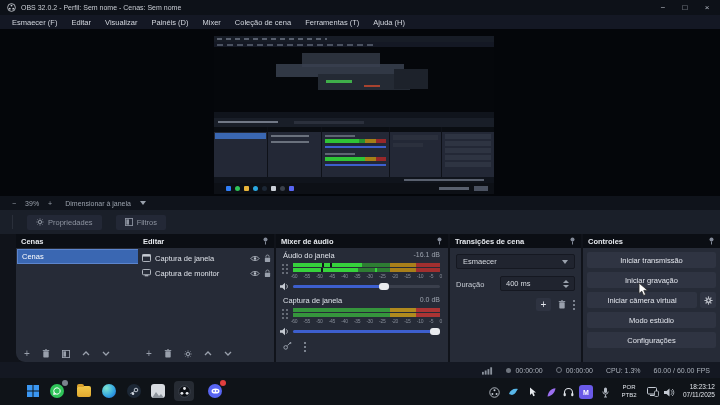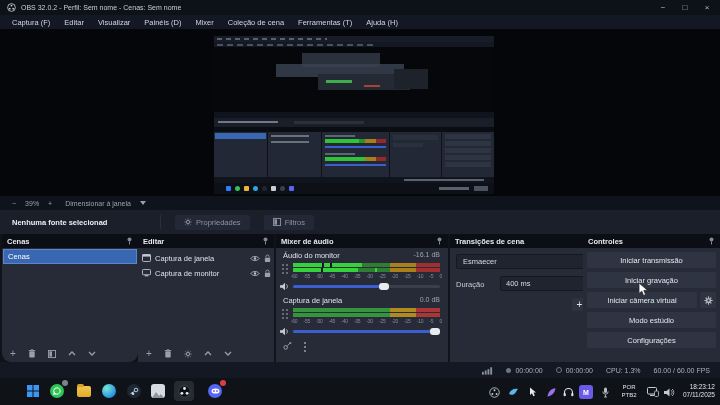--- a/index.html
+++ b/index.html
@@ -86,21 +86,21 @@
     </span>
     <span class="title">OBS 32.0.2 - Perfil: Sem nome - Cenas: Sem nome</span>
     <span class="winctl">
       <span>−</span>
       <span>□</span>
       <span>×</span>
     </span>
   </div>
 
   <div class="abs menubar">
-    <span class="menu-item">Captura (F)</span>
+    <span class="menu-item">Esmaecer (F)</span>
     <span class="menu-item">Editar</span>
     <span class="menu-item">Visualizar</span>
     <span class="menu-item">Painéis (D)</span>
     <span class="menu-item">Mixer</span>
     <span class="menu-item">Coleção de cena</span>
     <span class="menu-item">Ferramentas (T)</span>
     <span class="menu-item">Ajuda (H)</span>
   </div>
 
   <div class="abs preview">
@@ -177,21 +177,20 @@
 
   <div class="abs zoomrow">
     <span>−</span>
     <span>39%</span>
     <span>+</span>
     <span style="margin-left:4px;">Dimensionar à janela</span>
     <span class="caret-down"></span>
   </div>
 
   <div class="abs srcbar">
-    <span class="srcstatus">Nenhuma fonte selecionad</span>
     <span class="vsep"></span>
     <span class="srcbtn">
       <span>
           <svg width="8" height="8" viewBox="0 0 10 10">
             <path d="M5 0.6v1.4M5 8v1.4M0.6 5h1.4M8 5h1.4M1.9 1.9l1 1M7.1 7.1l1 1M8.1 1.9l-1 1M2.9 7.1l-1 1" stroke="#8d93a0" stroke-width="1.2"></path>
             <circle cx="5" cy="5" r="2" fill="none" stroke="#8d93a0" stroke-width="1.2"></circle>
           </svg>
         </span>
       <span>Propriedades</span>
     </span>
@@ -201,21 +200,21 @@
             <rect x="0.5" y="0.5" width="8" height="8" fill="none" stroke="#8d93a0"></rect>
             <rect x="1.5" y="1.5" width="3" height="6" fill="#8d93a0"></rect>
           </svg>
         </span>
       <span>Filtros</span>
     </span>
   </div>
 
   <div class="abs docks">
 
-    <div class="panel" style="left:2px;width:136px;border-radius:9px;">
+    <div class="panel" style="left:16px;width:136px;border-radius:9px;">
       <div class="phead">
         <span class="ptitle">Cenas</span>
         <span>
             <svg width="7" height="8" viewBox="0 0 7 8">
               <circle cx="3.5" cy="2.5" r="2" fill="#828997"></circle>
               <path d="M3.5 4.5 L3.5 7.5" stroke="#828997"></path>
             </svg>
           </span>
       </div>
       <div class="scene-sel">Cenas</div>
@@ -331,21 +330,21 @@
       <div class="phead">
         <span class="ptitle">Mixer de áudio</span>
         <span>
             <svg width="7" height="8" viewBox="0 0 7 8">
               <circle cx="3.5" cy="2.5" r="2" fill="#828997"></circle>
               <path d="M3.5 4.5 L3.5 7.5" stroke="#828997"></path>
             </svg>
           </span>
       </div>
 
-      <span class="mxlabel" style="left:7px;top:17px;">Áudio do monitor</span>
+      <span class="mxlabel" style="left:7px;top:17px;">Áudio do janela</span>
       <span class="mxdb" style="right:8px;top:17px;">-16.1 dB</span>
       <span class="grip" style="left:6px;top:30px;"></span>
       <div class="mbar" style="left:17px;right:8px;top:29px;">
         <div class="mfill" style="width:47%;"></div>
         <div class="notch" style="left:20%;"></div>
         <div class="notch" style="left:25%;"></div>
       </div>
       <div class="mbar" style="left:17px;right:8px;top:34px;">
         <div class="mfill" style="width:44%;"></div>
         <div class="notch" style="left:19%;"></div>
@@ -411,21 +410,21 @@
       <span style="position:absolute;left:7px;top:108px;">
           <svg width="9" height="9" viewBox="0 0 10 10">
             <circle cx="3" cy="6" r="2" fill="none" stroke="#99a0ac" stroke-width="1.1"></circle>
             <path d="M5 4 L8 1" stroke="#99a0ac" stroke-width="1.1"></path>
             <circle cx="8.3" cy="1" r="1" fill="#99a0ac"></circle>
           </svg>
         </span>
       <span class="grip" style="left:28px;top:108px;box-shadow:0 4px 0 #99a0ac,0 8px 0 #99a0ac;background:#99a0ac;"></span>
     </div>
 
-    <div class="panel" style="left:450px;width:131px;padding-left:36px;">
+    <div class="panel" style="left:450px;width:131px;">
       <div class="phead">
         <span class="ptitle">Transições de cena</span>
         <span>
             <svg width="7" height="8" viewBox="0 0 7 8">
               <circle cx="3.5" cy="2.5" r="2" fill="#828997"></circle>
               <path d="M3.5 4.5 L3.5 7.5" stroke="#828997"></path>
             </svg>
           </span>
       </div>
       <div class="dropdown">

